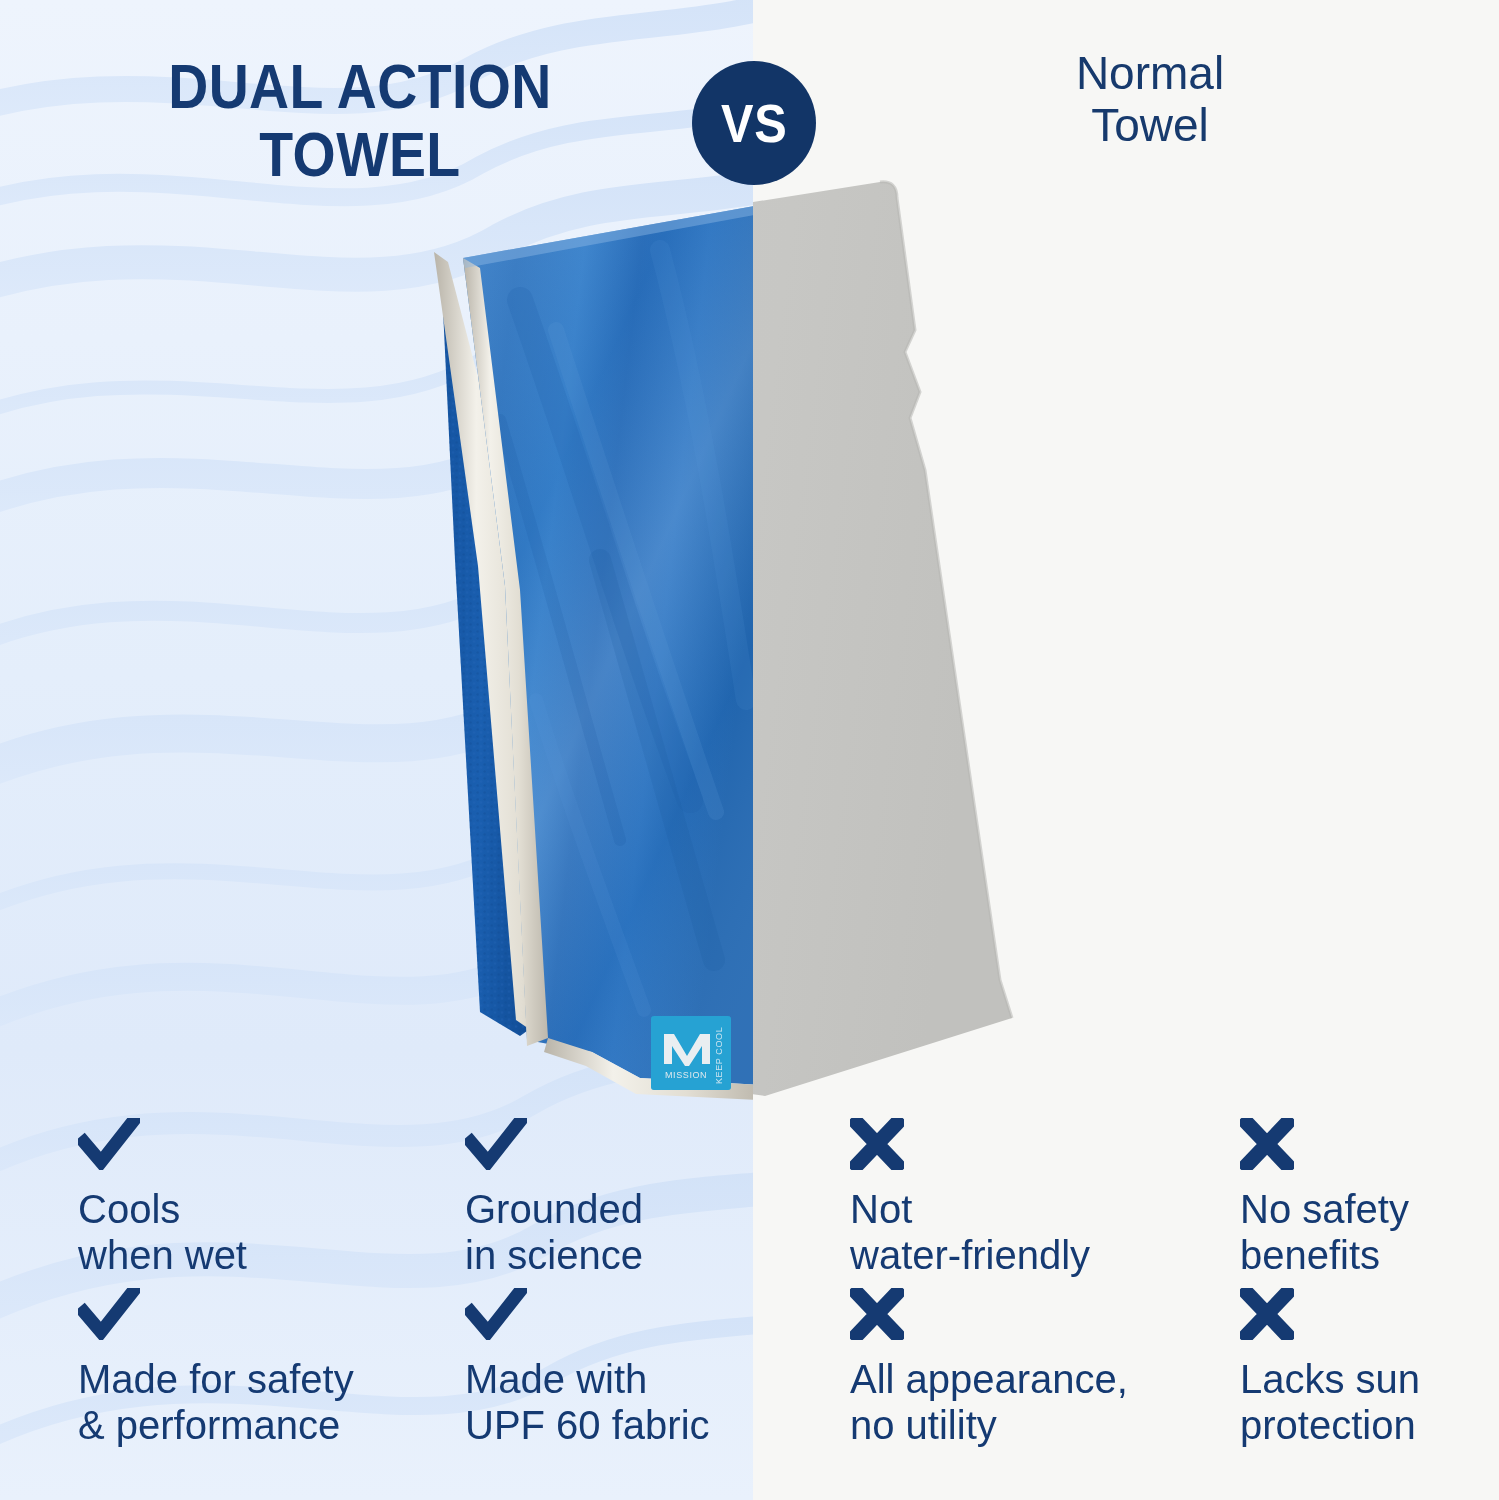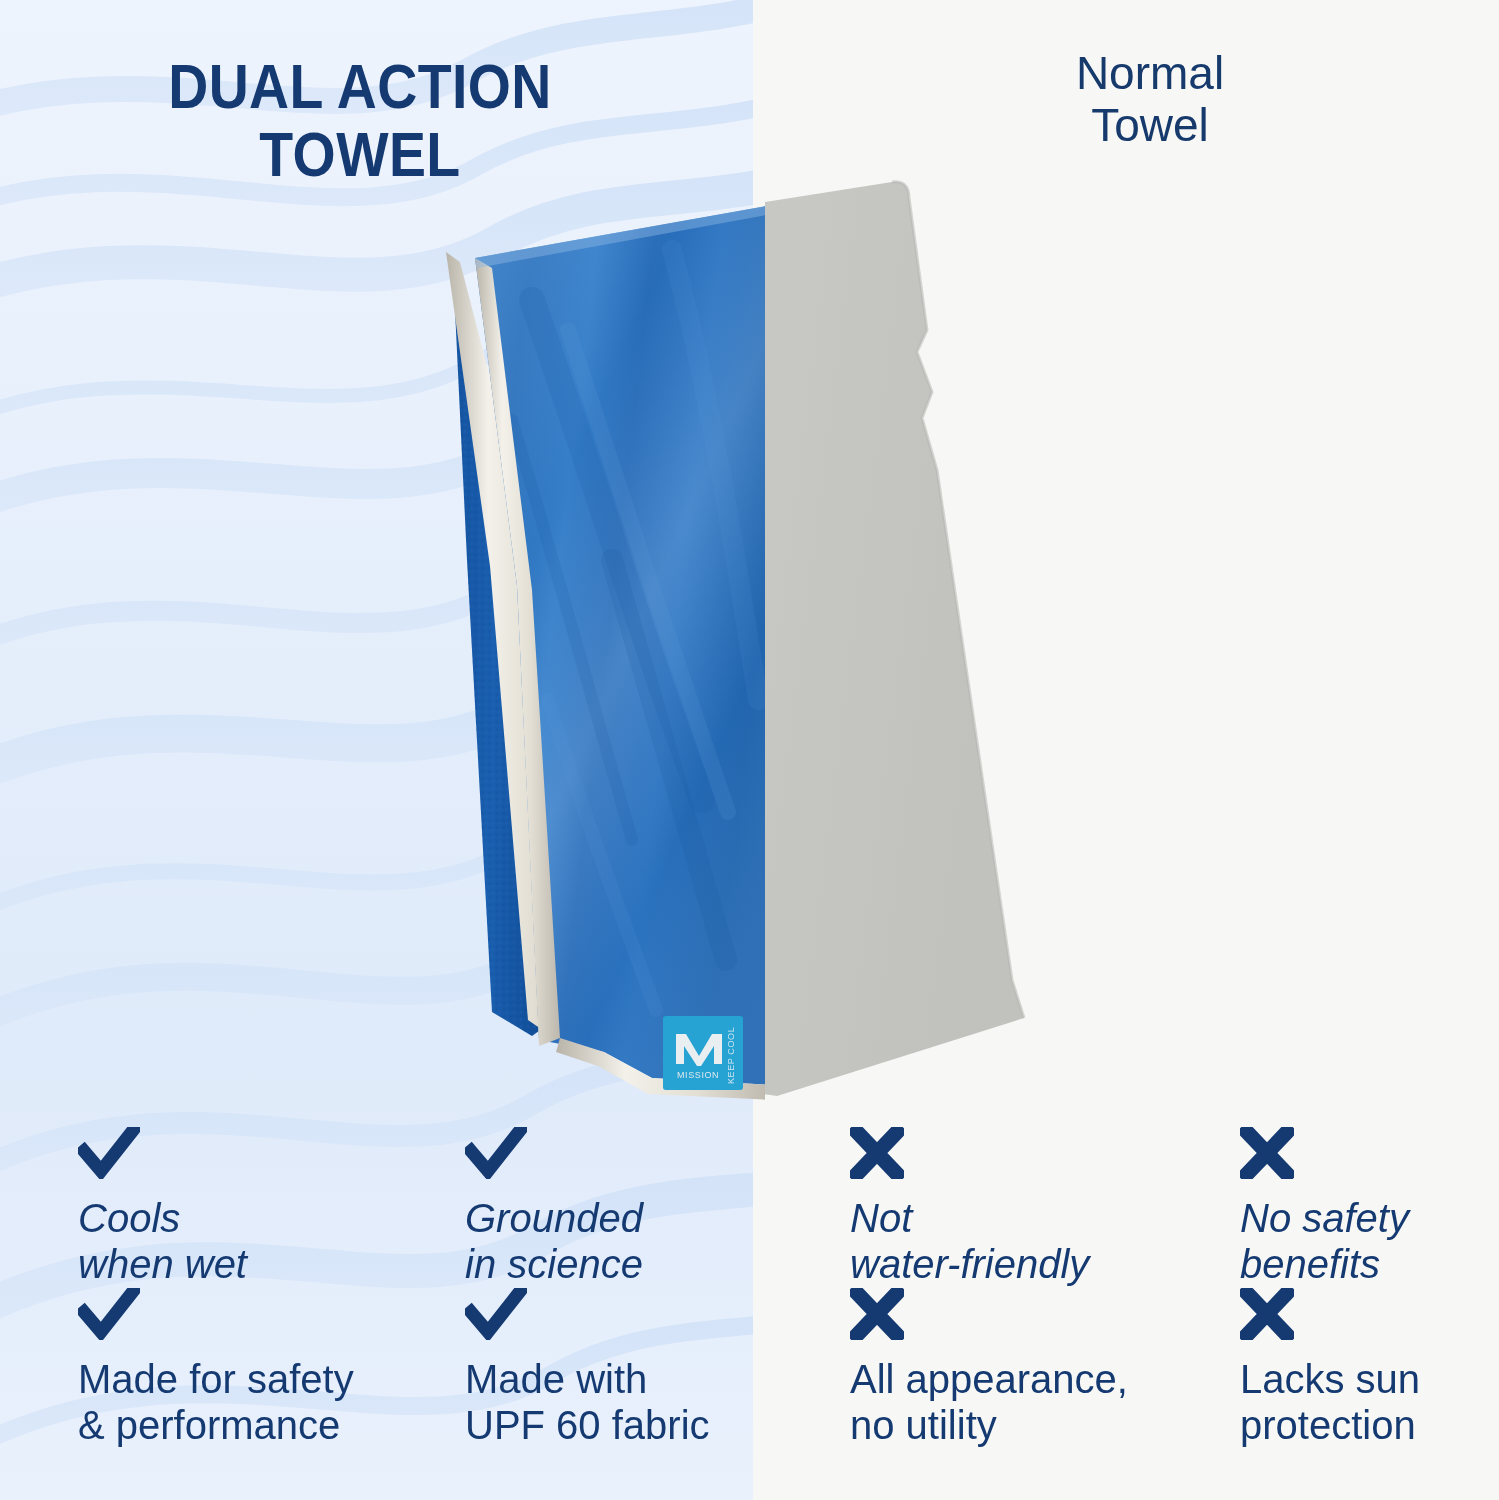--- a/index.html
+++ b/index.html
@@ -87,21 +87,21 @@
     color: #ffffff;
     font-size: 53px;
     font-weight: 700;
     letter-spacing: 1px;
     transform: scaleX(0.92);
   }
 
   
   .towel-wrap {
     position: absolute;
-    left: 12px;
+    left: 0;
     top: 0;
     width: 1378px;
     height: 1500px;
     pointer-events: none;
   }
   .towel-wrap svg { display: block; }
 
   
   .features {
     position: absolute;
@@ -127,21 +127,21 @@
     font-weight: 400;
     white-space: pre-line;
     transform: scaleX(0.93);
     transform-origin: left top;
   }
 
   .col-1 { left: 78px; }
   .col-2 { left: 465px; }
   .col-3 { left: 850px; }
   .col-4 { left: 1240px; }
-  .row-1 { top: 9px; font-style: italic; }
+  .row-1 { top: 0; }
   .row-2 { top: 170px; }
 </style>
 </head>
 <body>
 
 <div id="stage">
 
   <div class="half half-left">
     <div class="waves">
       <svg viewBox="0 0 753 1500" preserveAspectRatio="none" xmlns="http://www.w3.org/2000/svg">
@@ -266,20 +266,23 @@
 
           <text x="722" y="1084" font-family="Liberation Sans, sans-serif" font-size="9" letter-spacing="0.6" fill="#cfe6f1" transform="rotate(-90 722 1084)">KEEP COOL</text>
         </g>
       </g>
     </svg>
   </div>
 
   <div class="title-left">DUAL ACTION
 TOWEL</div>
 
+  <div class="vs-badge">
+    <span>VS</span>
+  </div>
 
   <div class="title-right">Normal
 Towel</div>
 
   <div class="features">
 
     <div class="feature col-1 row-1">
       <span class="mark">
         <svg width="62" height="52" viewBox="0 0 62 52">
             <path d="M6,24 L23,44 L56,2" fill="none" stroke="#153a72" stroke-width="13" stroke-linecap="square" stroke-linejoin="miter"></path>

